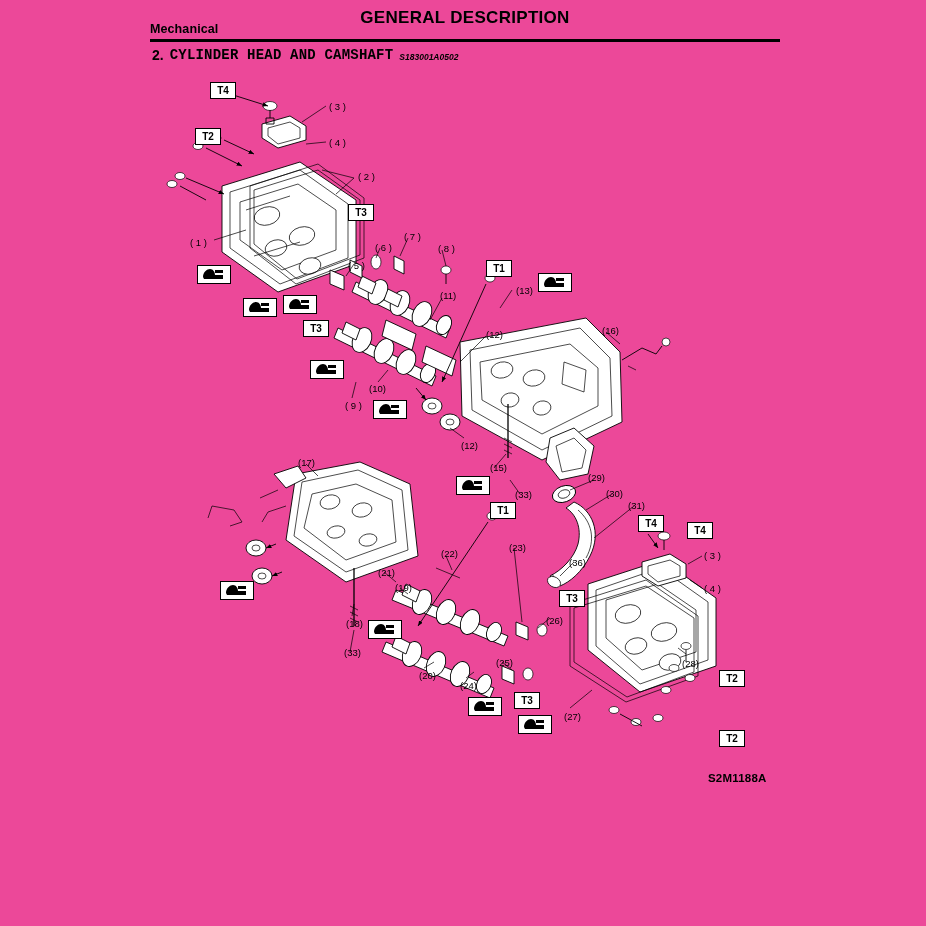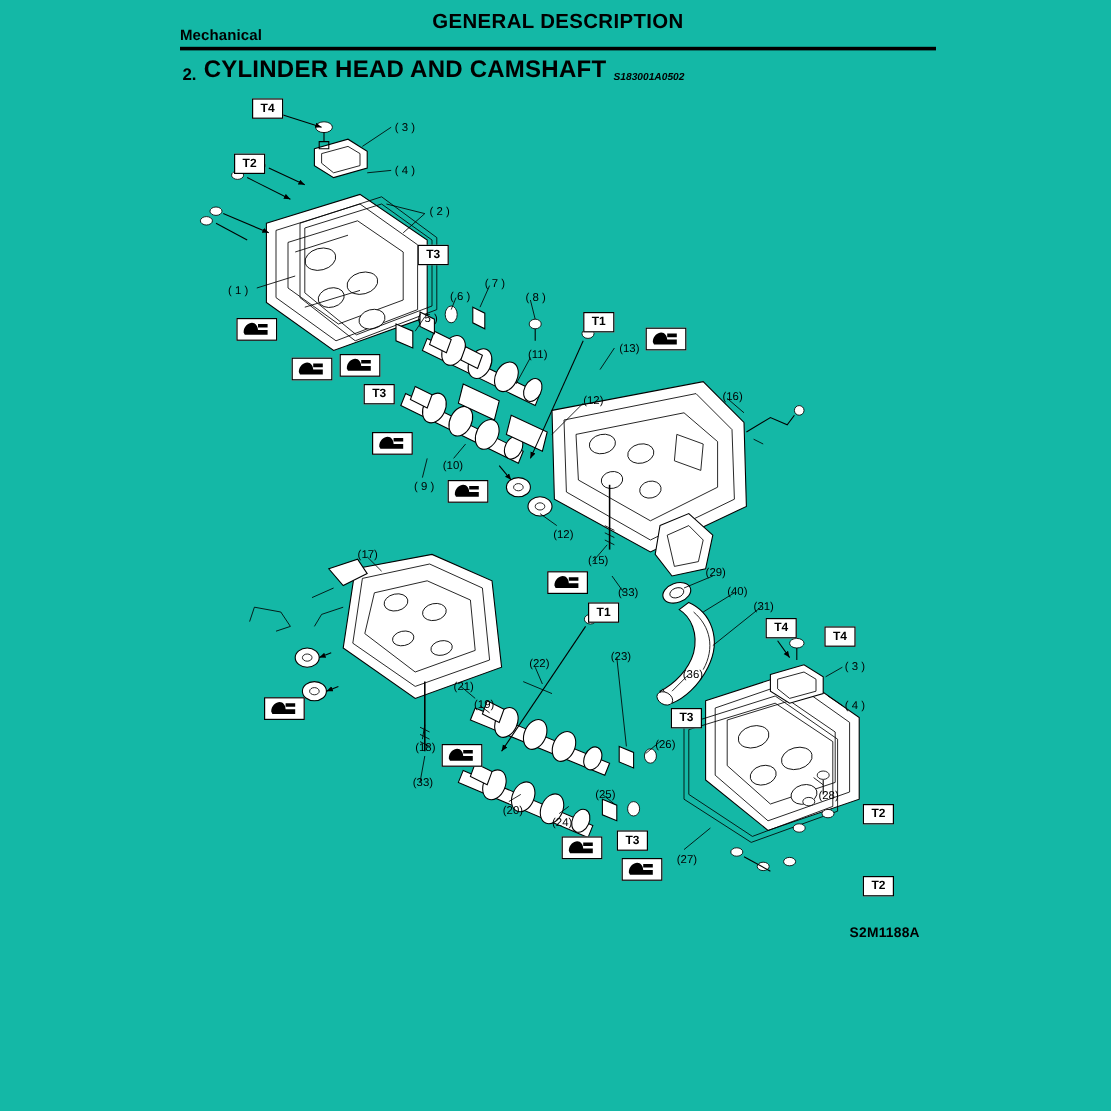--- a/index.html
+++ b/index.html
@@ -12,21 +12,21 @@
     height: 926px;
     font-family: "Liberation Sans", sans-serif;
     color: #000;
     position: relative;
     overflow: hidden;
   }
   .page {
     position: relative;
     width: 926px;
     height: 926px;
-    background: #14b8a6;
+    background: #ec4899;
   }
 
   
   .header {
     position: absolute;
     left: 150px;
     top: 6px;
     width: 630px;
     height: 28px;
   }
@@ -64,23 +64,24 @@
     top: 47px;
     display: flex;
     align-items: flex-end;
     gap: 6px;
   }
   .section-num {
     font-size: 14px;
     font-weight: bold;
   }
   .section-name {
-    font-size: 20px;
+    font-size: 14px;
     font-weight: bold;
     letter-spacing: 0.2px;
+    font-family: Liberation Mono, monospace;
   }
   .section-code {
     font-size: 8.5px;
     font-style: italic;
     font-weight: bold;
     padding-bottom: 1px;
   }
 
   
   .figure {
@@ -432,21 +433,21 @@
         <div style="position: absolute; left: 269px; top: 600px; font-size: 9.5px; font-family: &quot;Liberation Sans&quot;, sans-serif; white-space: nowrap;">(20)</div>
         <div style="position: absolute; left: 228px; top: 497px; font-size: 9.5px; font-family: &quot;Liberation Sans&quot;, sans-serif; white-space: nowrap;">(21)</div>
         <div style="position: absolute; left: 291px; top: 478px; font-size: 9.5px; font-family: &quot;Liberation Sans&quot;, sans-serif; white-space: nowrap;">(22)</div>
         <div style="position: absolute; left: 359px; top: 472px; font-size: 9.5px; font-family: &quot;Liberation Sans&quot;, sans-serif; white-space: nowrap;">(23)</div>
         <div style="position: absolute; left: 310px; top: 610px; font-size: 9.5px; font-family: &quot;Liberation Sans&quot;, sans-serif; white-space: nowrap;">(24)</div>
         <div style="position: absolute; left: 346px; top: 587px; font-size: 9.5px; font-family: &quot;Liberation Sans&quot;, sans-serif; white-space: nowrap;">(25)</div>
         <div style="position: absolute; left: 396px; top: 545px; font-size: 9.5px; font-family: &quot;Liberation Sans&quot;, sans-serif; white-space: nowrap;">(26)</div>
         <div style="position: absolute; left: 414px; top: 641px; font-size: 9.5px; font-family: &quot;Liberation Sans&quot;, sans-serif; white-space: nowrap;">(27)</div>
         <div style="position: absolute; left: 532px; top: 588px; font-size: 9.5px; font-family: &quot;Liberation Sans&quot;, sans-serif; white-space: nowrap;">(28)</div>
         <div style="position: absolute; left: 438px; top: 402px; font-size: 9.5px; font-family: &quot;Liberation Sans&quot;, sans-serif; white-space: nowrap;">(29)</div>
-        <div style="position: absolute; left: 456px; top: 418px; font-size: 9.5px; font-family: &quot;Liberation Sans&quot;, sans-serif; white-space: nowrap;">(40)</div>
+        <div style="position: absolute; left: 456px; top: 418px; font-size: 9.5px; font-family: &quot;Liberation Sans&quot;, sans-serif; white-space: nowrap;">(30)</div>
         <div style="position: absolute; left: 478px; top: 430px; font-size: 9.5px; font-family: &quot;Liberation Sans&quot;, sans-serif; white-space: nowrap;">(31)</div>
         <div style="position: absolute; left: 419px; top: 487px; font-size: 9.5px; font-family: &quot;Liberation Sans&quot;, sans-serif; white-space: nowrap;">(36)</div>
         <div style="position: absolute; left: 365px; top: 419px; font-size: 9.5px; font-family: &quot;Liberation Sans&quot;, sans-serif; white-space: nowrap;">(33)</div>
         <div style="position: absolute; left: 194px; top: 577px; font-size: 9.5px; font-family: &quot;Liberation Sans&quot;, sans-serif; white-space: nowrap;">(33)</div>
         <div style="position: absolute; left: 554px; top: 480px; font-size: 9.5px; font-family: &quot;Liberation Sans&quot;, sans-serif; white-space: nowrap;">( 3 )</div>
         <div style="position: absolute; left: 554px; top: 513px; font-size: 9.5px; font-family: &quot;Liberation Sans&quot;, sans-serif; white-space: nowrap;">( 4 )</div>
       </div>
 
     <div>
         <div style="position: absolute; left: 60px; top: 12px; width: 24px; height: 15px; border: 1.4px solid rgb(0, 0, 0); background: rgb(255, 255, 255); display: flex; align-items: center; justify-content: center; font-size: 10px; font-weight: bold; font-family: &quot;Liberation Sans&quot;, sans-serif;">

